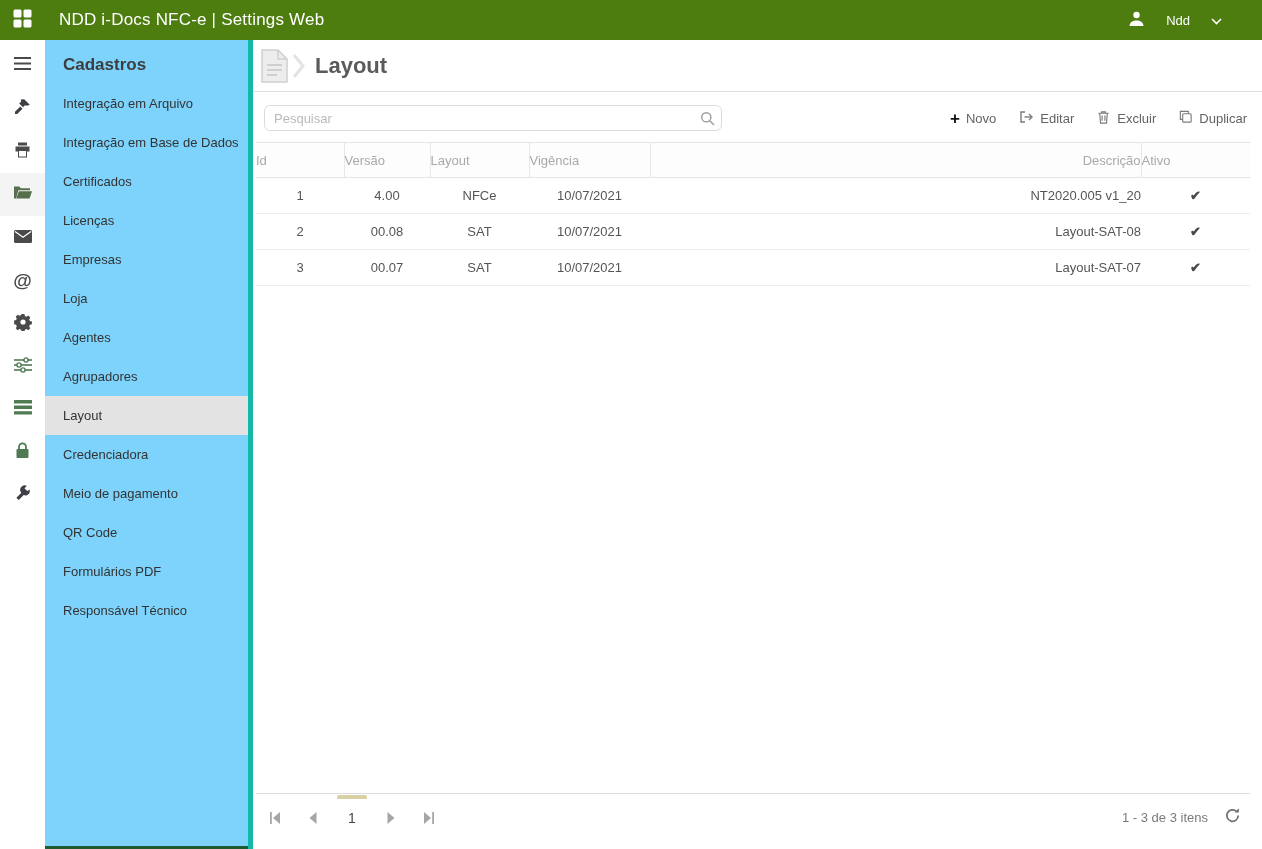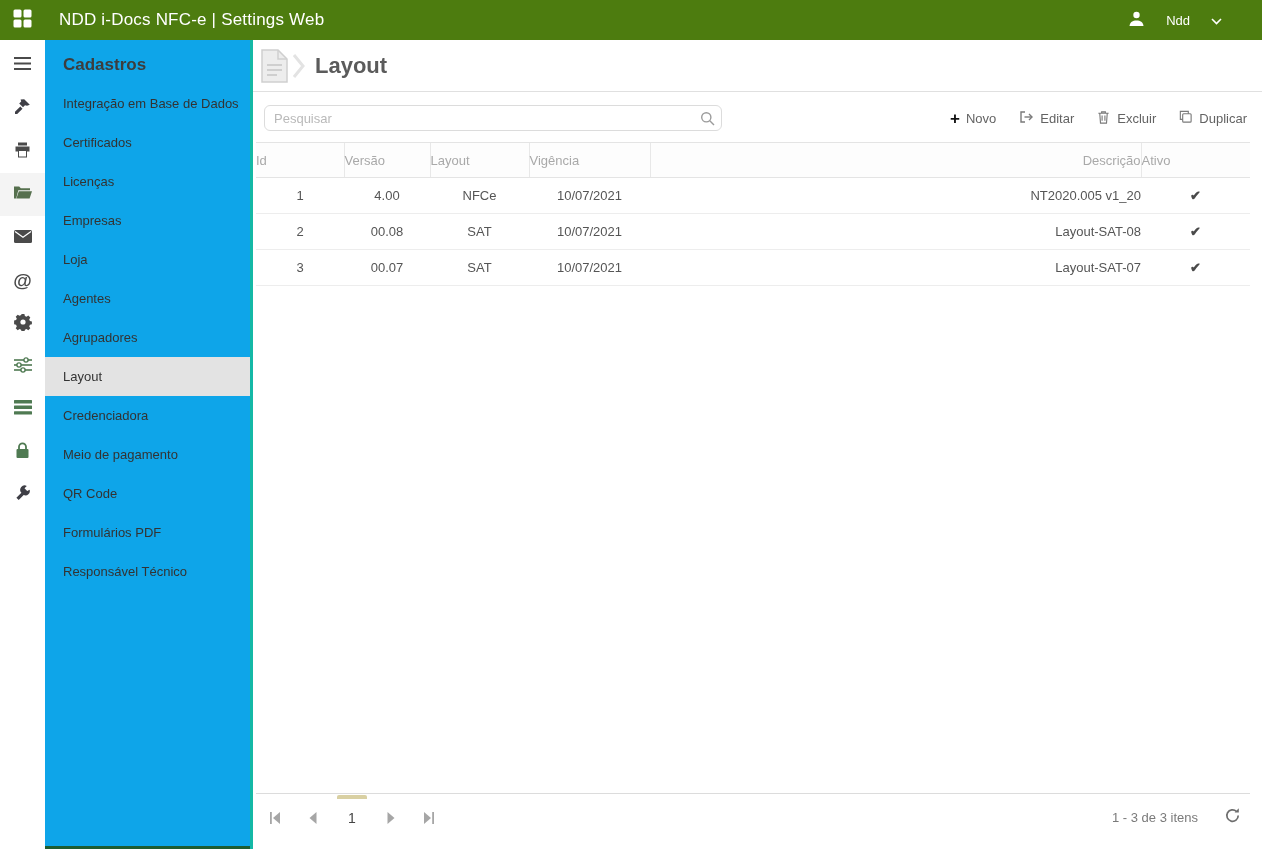--- a/index.html
+++ b/index.html
@@ -13,21 +13,21 @@
   .user-menu{display:flex;align-items:center;gap:21px;margin-right:40px;cursor:pointer}
   .user-menu .uname{font-size:13px}
 
   
   .rail{position:absolute;left:0;top:40px;bottom:0;width:45px;background:#fff;padding-top:4px}
   .rail-item{width:45px;height:43px;display:flex;align-items:center;justify-content:center;cursor:pointer}
   .rail-item.active{background:#f4f4f4}
   .at-glyph{font-size:19px;font-weight:600;color:#4a4a4a}
 
   
-  .sidebar{position:absolute;left:45px;top:40px;bottom:0;width:208px;background:#0ea5e9;border-right:3px solid #14b8a6}
+  .sidebar{position:absolute;left:45px;top:40px;bottom:0;width:208px;background:#7dd3fc;border-right:5px solid #14b8a6}
   .side-title{font-size:17px;font-weight:700;color:#3d3d3d;padding:15px 0 9px 18px}
   .side-item{height:39px;line-height:39px;padding-left:18px;font-size:13px;color:#333;cursor:pointer;white-space:nowrap}
   .side-item.active{background:#e3e3e3}
   .side-strip{position:absolute;left:0;bottom:0;width:100%;height:3px;background:#1d5c31}
 
   
   .main{position:absolute;left:253px;top:40px;right:0;bottom:0;background:#fff}
   .page-header{height:52px;display:flex;align-items:center;border-bottom:1px solid #e0e0e0;padding-left:5px}
   .title-icon{display:flex;align-items:center}
   .page-title{font-size:22px;font-weight:700;color:#5b5b5b;margin-left:9px}
@@ -47,21 +47,21 @@
   .grid th:first-child{border-left:none}
   .grid td{height:36px;font-size:13px;color:#555;border-bottom:1px solid #ededed;text-align:center;background:#fff}
   .grid .desc{text-align:right;padding-left:32px}
   .check{font-size:13px;font-weight:700;color:#4a4a4a}
 
   
   .pager{position:absolute;left:3px;right:12px;bottom:8px;height:48px;border-top:1px solid #dcdcdc;display:flex;align-items:center;background:#fff}
   .pg-btn{width:24px;display:flex;justify-content:center;align-items:center;cursor:pointer;margin:0 7px}
   .pg-num{position:relative;width:30px;text-align:center;font-size:14px;color:#444;margin:0 5px;cursor:pointer}
   .pg-num .ind{position:absolute;left:0;top:-15px;width:100%;height:4px;background:#d9d0a3;border-radius:2px 2px 0 0}
-  .pager .right{margin-left:auto;display:flex;align-items:center;gap:26px;margin-right:9px}
+  .pager .right{margin-left:auto;display:flex;align-items:center;gap:16px;margin-right:9px}
   .pg-info{font-size:13px;color:#7a7a7a}
 </style>
 </head>
 <body>
 
 <div class="topbar">
   <div class="grid-btn">
     <span>
       <svg width="19" height="19" viewBox="0 0 19 19" fill="#fff">
           <rect x="0.5" y="0.5" width="8" height="8" rx="1.5"></rect>
@@ -162,20 +162,21 @@
   </div>
   <div class="rail-item">
     <span><svg width="17" height="17" viewBox="0 0 17 17">
           <path fill="#3f3f46" d="M15.6 4.7a4.4 4.4 0 0 1-5.9 5.4l-5 5-2.3-2.3 5-5A4.4 4.4 0 0 1 12.8 1l-2.3 2.3 2.7 2.7z"></path>
         </svg></span>
   </div>
 </div>
 
 <div class="sidebar">
   <div class="side-title">Cadastros</div>
+  <div class="side-item">Integração em Arquivo</div>
   <div class="side-item">Integração em Base de Dados</div>
   <div class="side-item">Certificados</div>
   <div class="side-item">Licenças</div>
   <div class="side-item">Empresas</div>
   <div class="side-item">Loja</div>
   <div class="side-item">Agentes</div>
   <div class="side-item">Agrupadores</div>
   <div class="side-item active">Layout</div>
   <div class="side-item">Credenciadora</div>
   <div class="side-item">Meio de pagamento</div>

